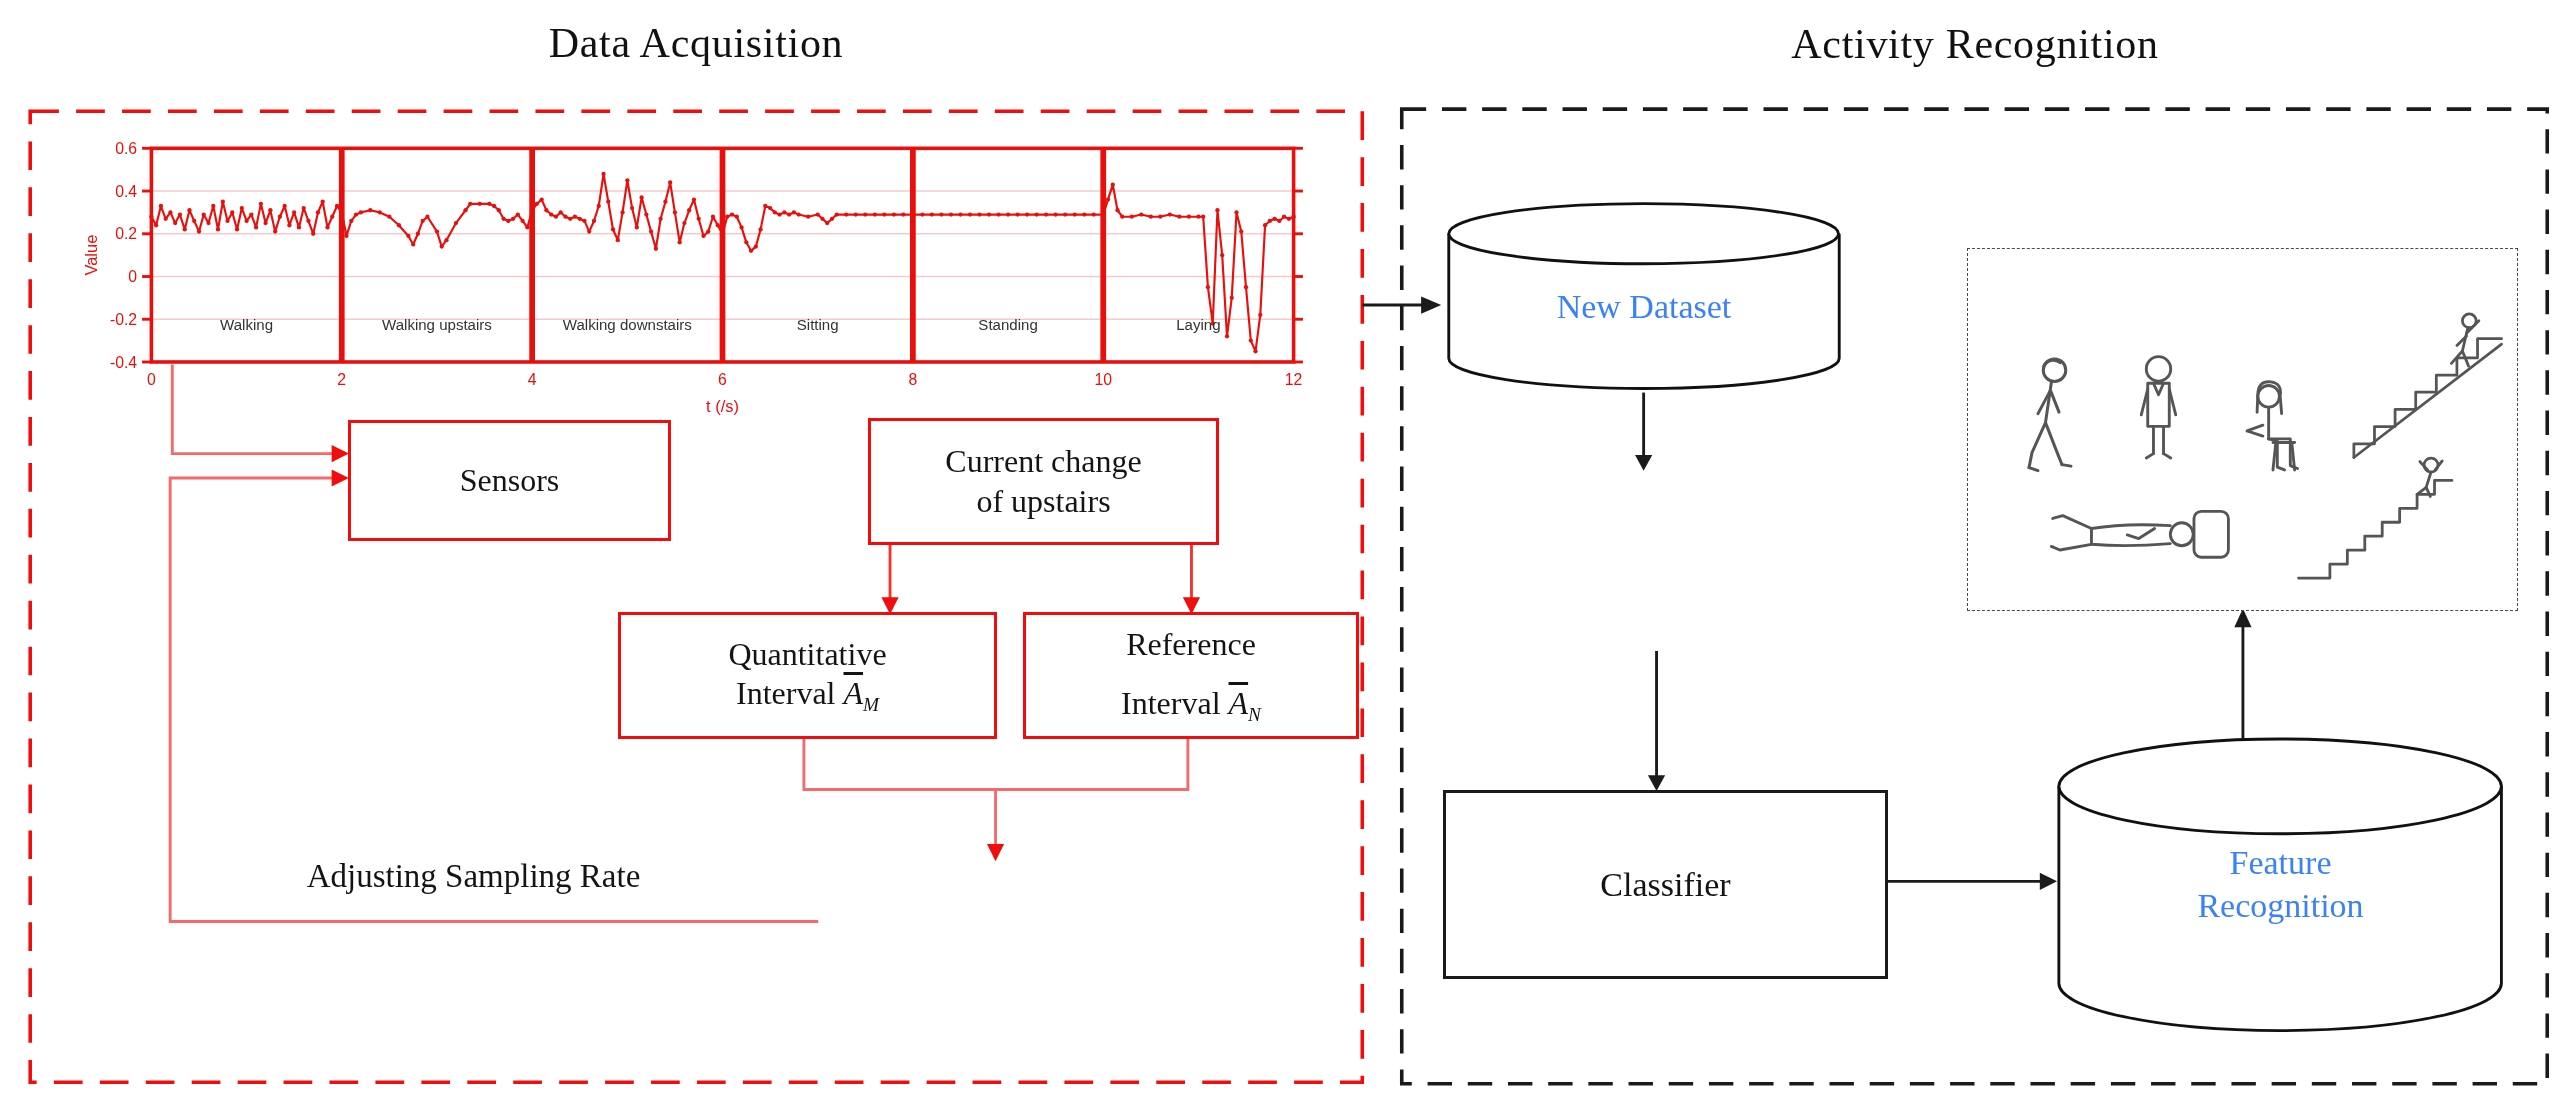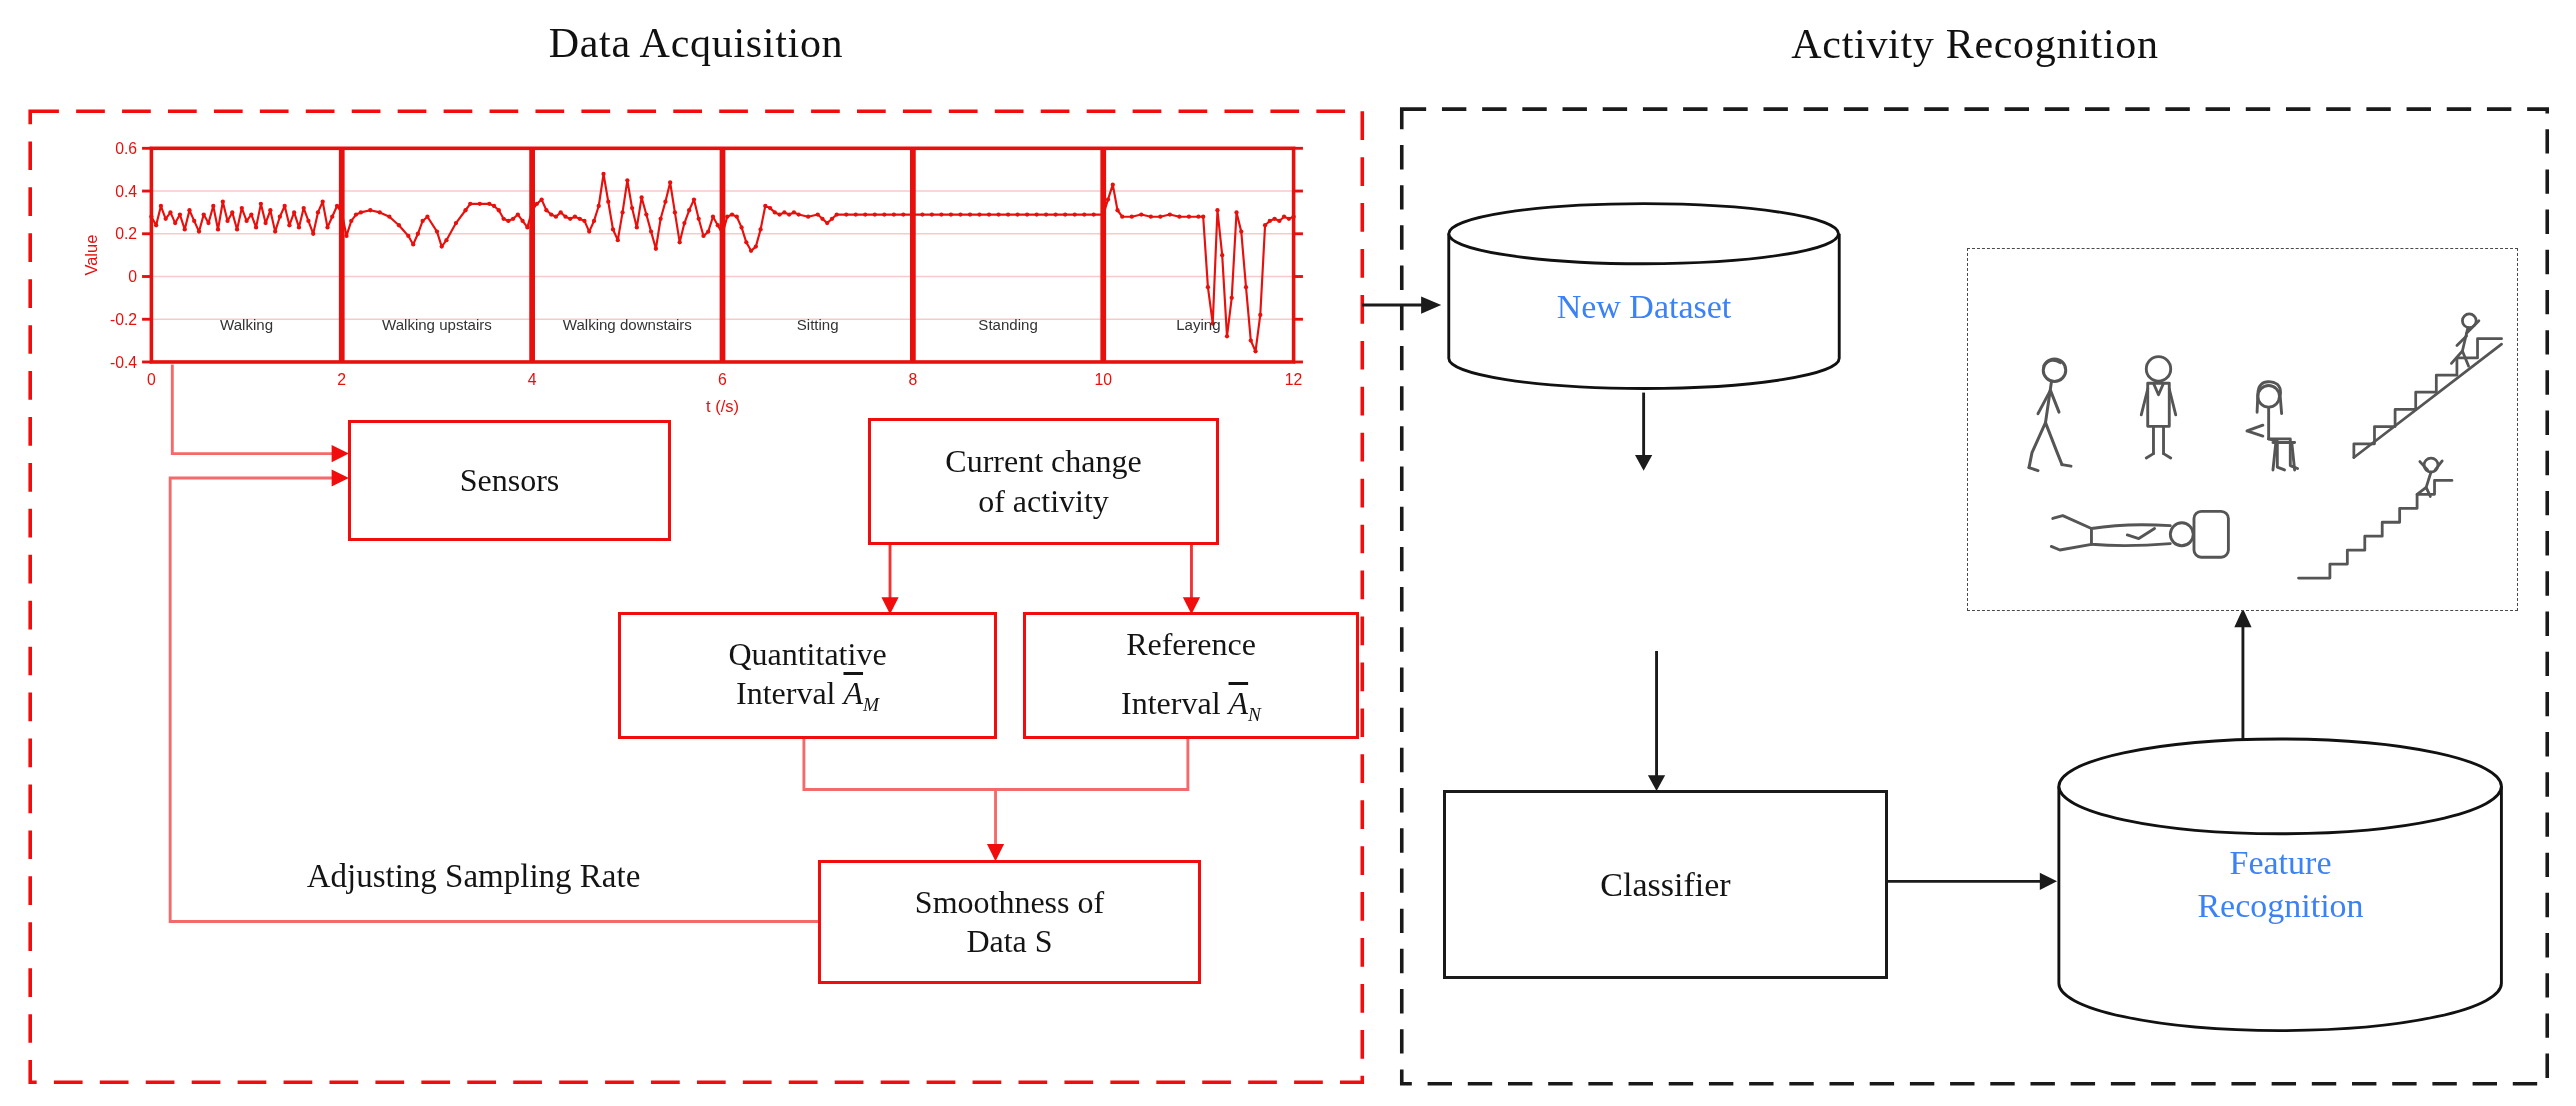--- a/index.html
+++ b/index.html
@@ -300,41 +300,37 @@
       <text x="1304.75" y="313" text-anchor="middle" font-size="21" fill="#333" font-family="&quot;Liberation Sans&quot;, sans-serif">Standing</text>
       <text x="1570.25" y="313" text-anchor="middle" font-size="21" fill="#333" font-family="&quot;Liberation Sans&quot;, sans-serif">Laying</text>
     </svg>
 
   <div class="rbox" style="left:348px;top:420px;width:317px;height:115px;">
     <span>Sensors</span>
   </div>
 
   <div class="rbox" style="left:868px;top:418px;width:345px;height:121px;">
     <span>Current change</span>
-    <span>of activity</span>
+    <span>of upstairs</span>
   </div>
 
   <div class="rbox" style="left:618px;top:612px;width:373px;height:121px;">
     <span>Quantitative</span>
     <span>
       <span>Interval</span>&nbsp;<span class="ovl ital">A</span><sub class="ital">M</sub>
     </span>
   </div>
 
   <div class="rbox" style="left:1023px;top:612px;width:330px;height:121px;gap:20px;">
     <span>Reference</span>
     <span>
       <span>Interval</span>&nbsp;<span class="ovl ital">A</span><sub class="ital">N</sub>
     </span>
   </div>
 
-  <div class="rbox" style="left:818px;top:860px;width:377px;height:118px;">
-    <span>Smoothness of</span>
-    <span>Data S</span>
-  </div>
 
   <div class="plain-label" style="left:208px;top:858px;width:531px;">Adjusting Sampling Rate</div>
 
   <div class="cyl" style="left:1445px;top:200px;width:398px;height:192px;">
     <svg width="398" height="192" viewBox="0 0 555 268">
       <path d="M5,47 L5,221 A272 42 0 0 0 550,221 L550,47" fill="#fff" stroke="#111" stroke-width="4"></path>
       <ellipse cx="277" cy="47" rx="272" ry="42" fill="#fff" stroke="#111" stroke-width="4"></ellipse>
     </svg>
     <div class="cyl-label" style="top:86px;">New Dataset</div>
   </div>

